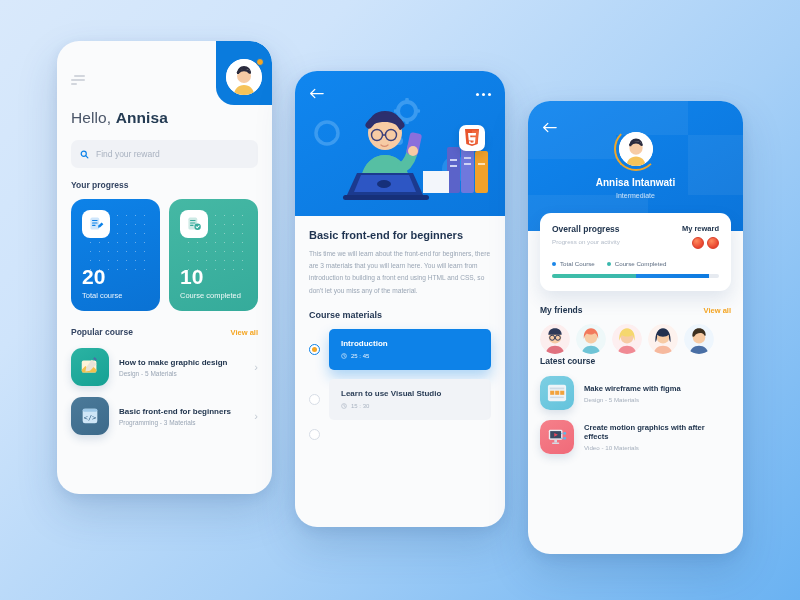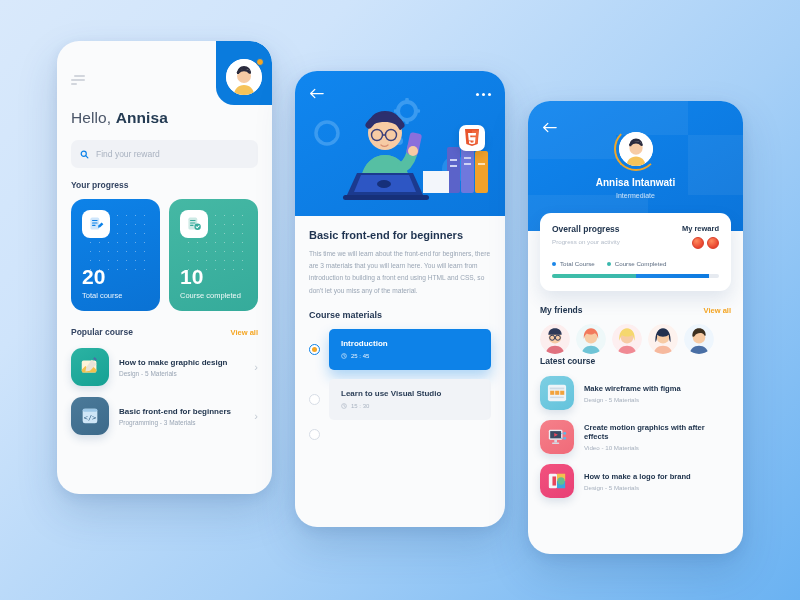--- a/index.html
+++ b/index.html
@@ -583,30 +583,15 @@
             <circle cx="20.5" cy="12.5" r="1.6" fill="#5cb8e8"></circle>
           <path d="M18 7h-1.5M18 12.5h-1.5" stroke="#5cb8e8" stroke-width="1"></path>
         </svg>
       </div>
       <div class="lc-meta">
         <div class="lc-t">Create motion graphics with after effects</div>
         <div class="lc-s">Video - 10 Materials</div>
       </div>
     </div>
 
-    <div class="lc-row">
-      <div class="lc-thumb c-pink">
-        <svg width="22" height="20" viewBox="0 0 24 22">
-          <rect x="3" y="3" width="9" height="16" rx="1.5" fill="#f4f6f9"></rect>
-          <rect x="12" y="3" width="9" height="8" fill="#f2c14e"></rect>
-          <rect x="12" y="11" width="9" height="8" fill="#3ba6dd"></rect>
-          <path d="M7 6h4v10H7z" fill="#e8465b"></path>
-          <circle cx="16.5" cy="11" r="4" fill="#63bd8e"></circle>
-        </svg>
-      </div>
-      <div class="lc-meta">
-        <div class="lc-t">How to make a logo for brand</div>
-        <div class="lc-s">Design - 5 Materials</div>
-      </div>
-    </div>
   </div>
 
 </div>
 
 </body></html>

